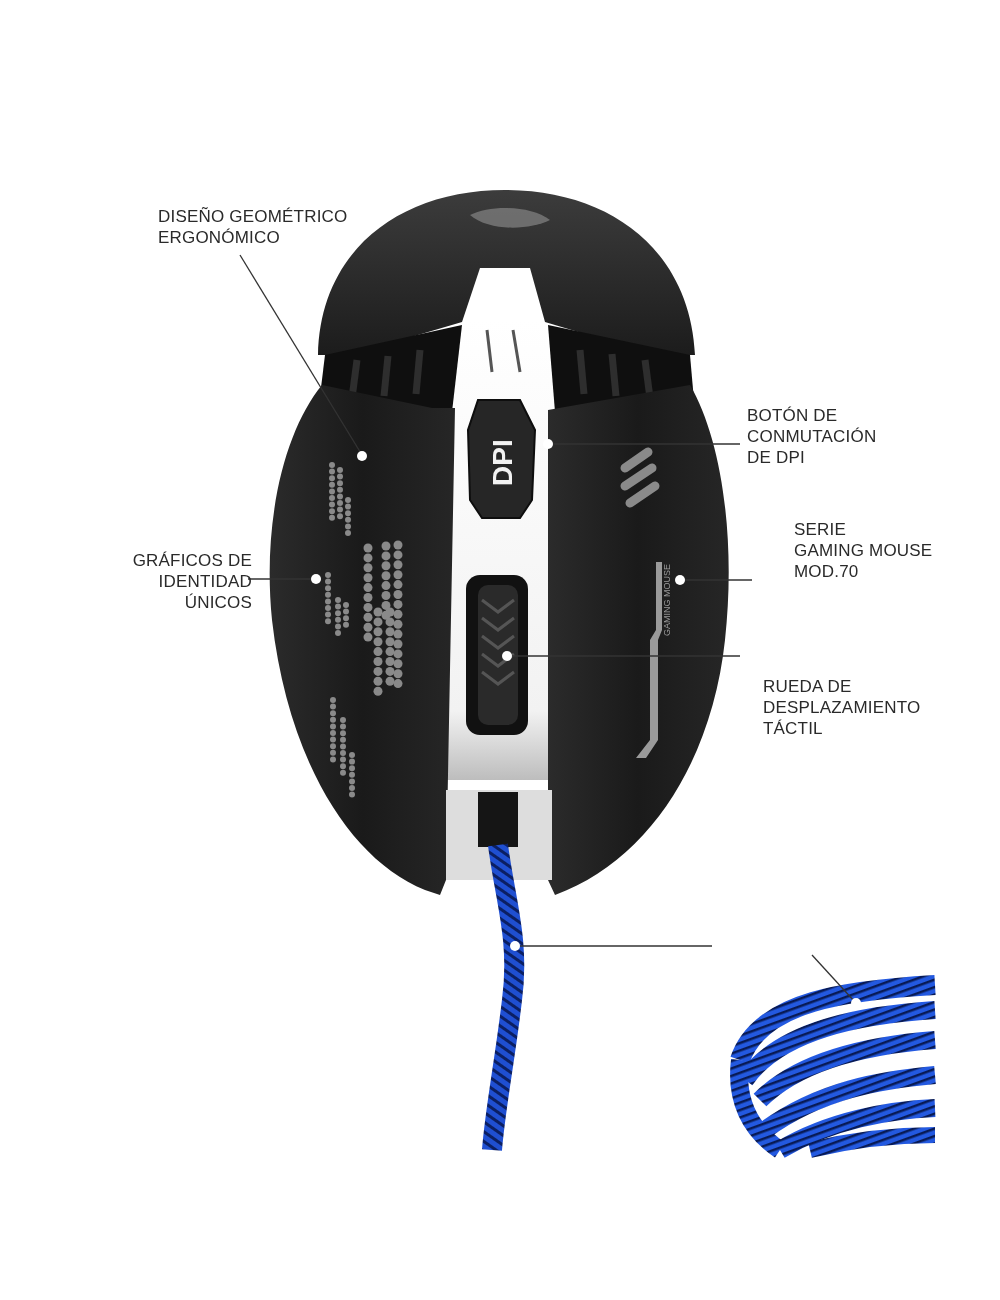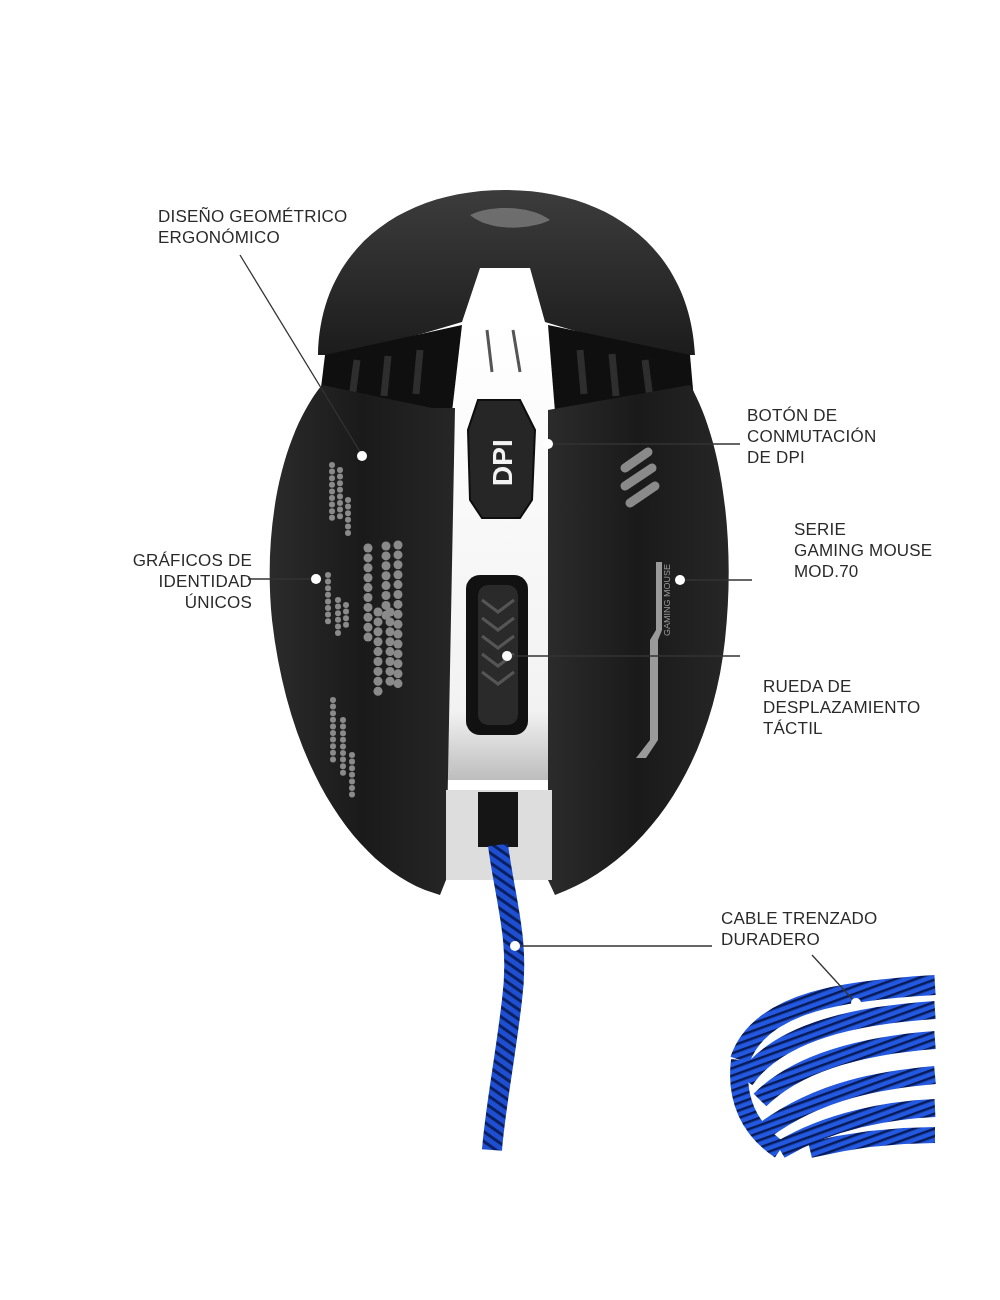--- a/index.html
+++ b/index.html
@@ -282,17 +282,13 @@
     <span>GAMING MOUSE</span>
     <span>MOD.70</span>
   </div>
 
   <div class="label" style="left:747px; top:676px;margin-left:16px;">
     <span>RUEDA DE</span>
     <span>DESPLAZAMIENTO</span>
     <span>TÁCTIL</span>
   </div>
 
-  <div class="label" style="left:721px; top:908px;">
-    <span>CABLE TRENZADO</span>
-    <span>DURADERO</span>
-  </div>
 </div>
 
 </body></html>

